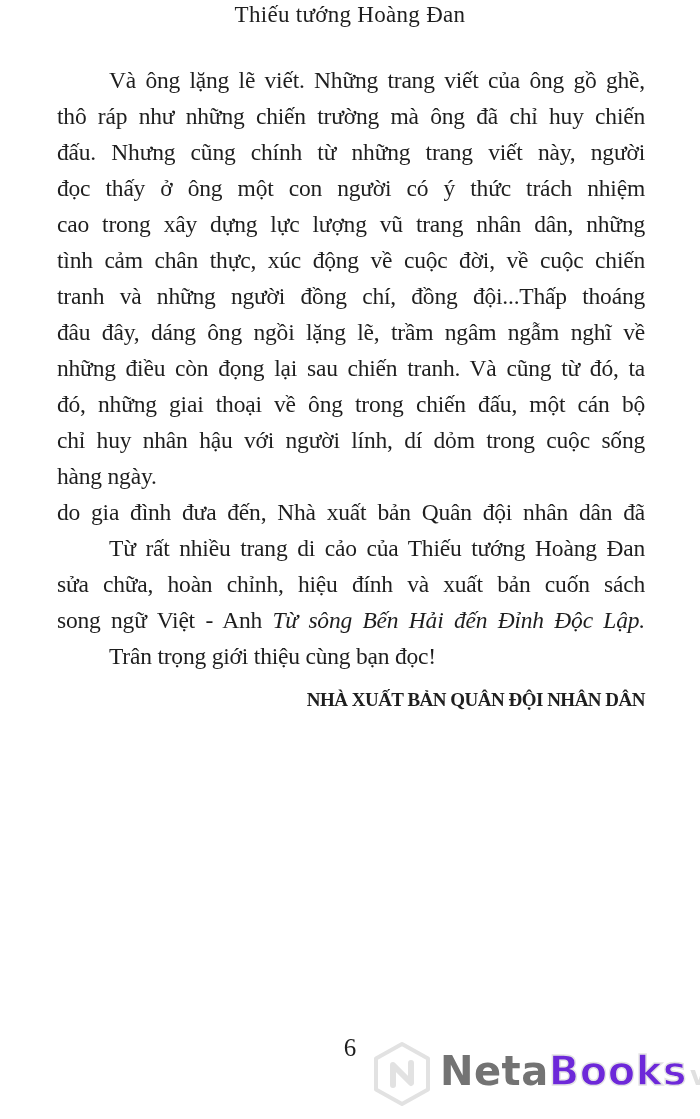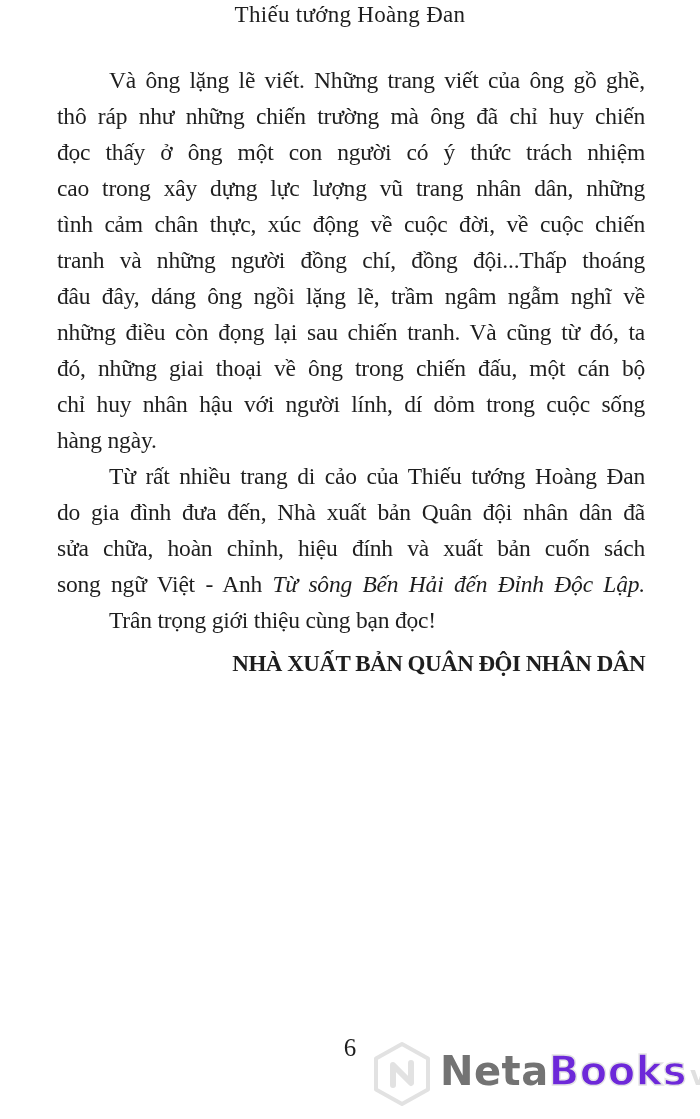--- a/index.html
+++ b/index.html
@@ -36,21 +36,21 @@
     text-align-last:left;
   }
   .line.indent{
     text-indent:52px;
   }
   .italic{font-style:italic;margin-top:44px;}
   .publisher{
     margin-top:10px;
     text-align:right;
     font-weight:bold;
-    font-size:23px;
+    font-size:19px;
     line-height:32px;
     letter-spacing:-0.5px;
     font-family:Liberation Serif, serif;
   }
   .footer-pagenum{
     position:absolute;
     left:0;right:0;
     top:1032px;
     text-align:center;
     font-size:25px;
@@ -88,32 +88,33 @@
 <body>
 
 <div class="page">
 
   <div class="running-head">Thiếu tướng Hoàng Đan</div>
 
   <div class="body-text">
 
     <div class="line indent">Và ông lặng lẽ viết. Những trang viết của ông gồ ghề,</div>
     <div class="line">thô ráp như những chiến trường mà ông đã chỉ huy chiến</div>
+    <div class="line">đấu. Nhưng cũng chính từ những trang viết này, người</div>
     <div class="line">đọc thấy ở ông một con người có ý thức trách nhiệm</div>
     <div class="line">cao trong xây dựng lực lượng vũ trang nhân dân, những</div>
     <div class="line">tình cảm chân thực, xúc động về cuộc đời, về cuộc chiến</div>
     <div class="line">tranh và những người đồng chí, đồng đội...Thấp thoáng</div>
     <div class="line">đâu đây, dáng ông ngồi lặng lẽ, trầm ngâm ngẫm nghĩ về</div>
     <div class="line">những điều còn đọng lại sau chiến tranh. Và cũng từ đó, ta</div>
     <div class="line">đó, những giai thoại về ông trong chiến đấu, một cán bộ</div>
     <div class="line">chỉ huy nhân hậu với người lính, dí dỏm trong cuộc sống</div>
     <div class="line last">hàng ngày.</div>
 
+    <div class="line">do gia đình đưa đến, Nhà xuất bản Quân đội nhân dân đã</div>
     <div class="line indent">Từ rất nhiều trang di cảo của Thiếu tướng Hoàng Đan</div>
-    <div class="line">do gia đình đưa đến, Nhà xuất bản Quân đội nhân dân đã</div>
     <div class="line">sửa chữa, hoàn chỉnh, hiệu đính và xuất bản cuốn sách</div>
     <div class="line"><span>song ngữ Việt - Anh </span><span class="italic">Từ sông Bến Hải đến Đỉnh Độc Lập.</span></div>
 
     <div class="line indent last">Trân trọng giới thiệu cùng bạn đọc!</div>
 
     <div class="publisher">NHÀ XUẤT BẢN QUÂN ĐỘI NHÂN DÂN</div>
   </div>
 
   <div class="footer-pagenum">6</div>
 

